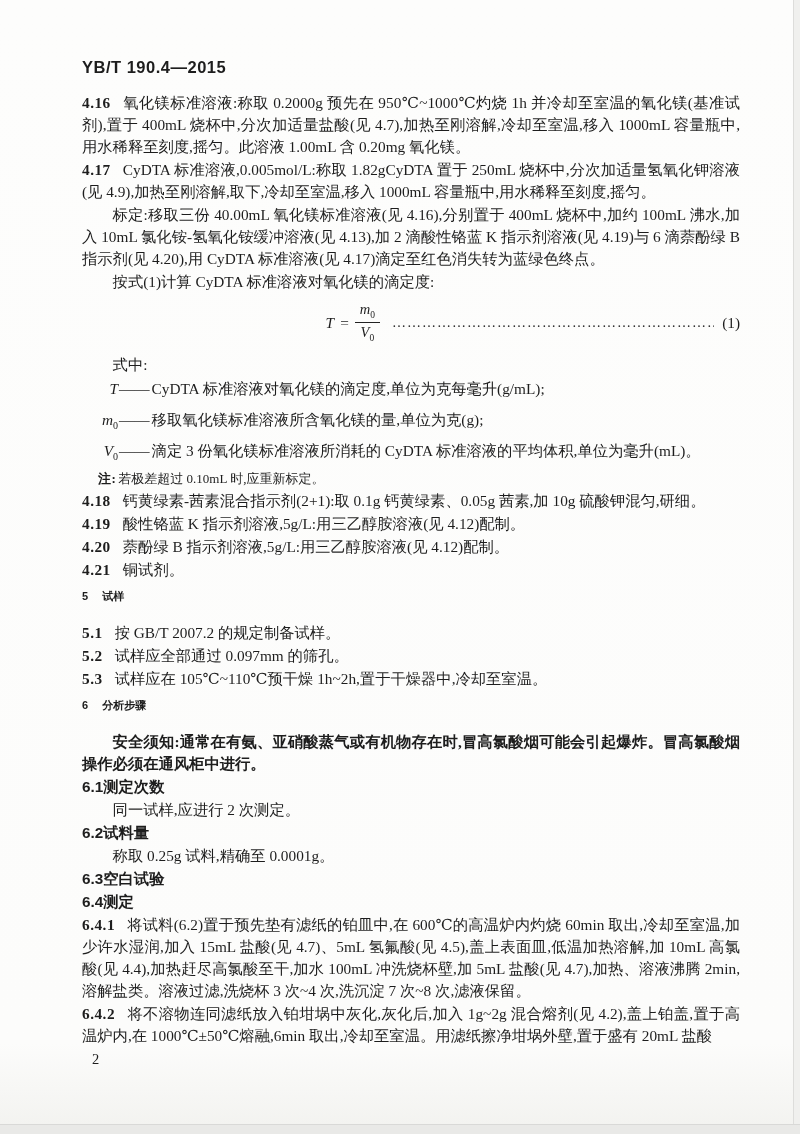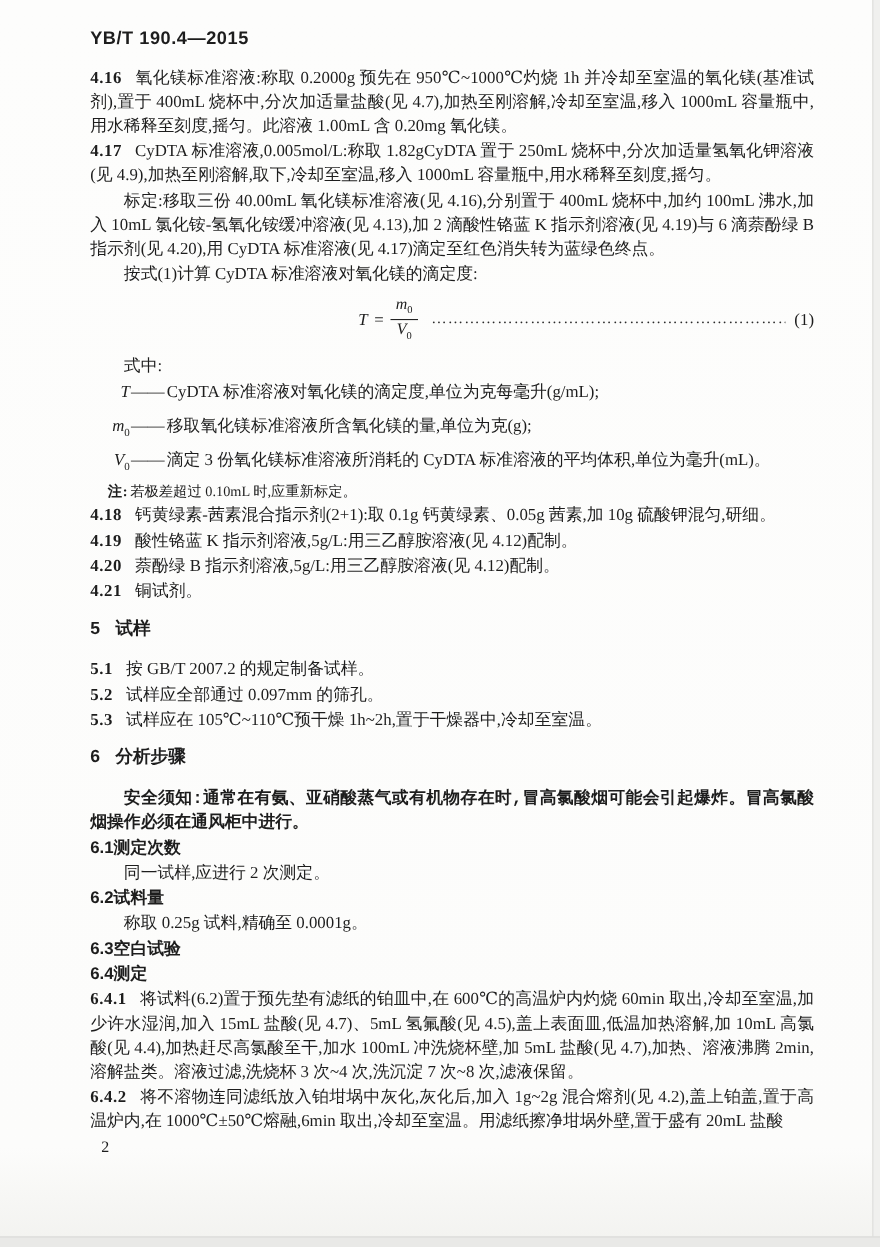--- a/index.html
+++ b/index.html
@@ -7,21 +7,21 @@
   body {
     font-family:"Liberation Serif","DejaVu Serif",serif;
     color:#1d1d1d;
     background:#f2f2f0;
     position:relative;
     overflow:hidden;
   }
   .page {
     position:absolute; inset:0;
     background:linear-gradient(180deg,#fdfdfc 0%, #fcfcfb 92%, #f2f2ef 100%);
-    padding:26px 60px 0 82px;
+    padding:58px 60px 0 82px;
     z-index:1;
   }
   .scan-edge-right {
     position:absolute; top:0; right:0; width:7px; height:100%;
     background:#f0f0ee; border-left:1px solid #dddddb; z-index:3;
   }
   .scan-edge-bottom {
     position:absolute; bottom:0; left:0; width:100%; height:10px;
     background:#e9e9e7; border-top:1px solid #d9d9d7; z-index:3;
   }
@@ -40,27 +40,27 @@
   .para {
     font-size:15.3px; line-height:22px; text-align:justify;
     margin:0;
   }
   .para + .para, .para + .def, .def + .def { margin-top:1px; }
   .para .num {
     font-family:Liberation Serif, serif;
     font-weight:bold; margin-right:12px; letter-spacing:.5px;
   }
   .para.indent { text-indent:2em; }
-  .para.bold { font-family:Liberation Mono, monospace; font-weight:bold; }
+  .para.bold { font-family:Liberation Serif, serif; font-weight:bold; }
   .para.small { font-size:13px; line-height:20px;margin-left:16px; }
   .para.small .num { margin-right:2px; }
   .heading {
     font-family:"Liberation Sans","DejaVu Sans",sans-serif;
-    font-weight:bold; font-size:16px; line-height:22px;
-    margin:12px 0 15px;
+    font-weight:bold; font-size:11px; line-height:22px;
+    margin:4px 0 15px;
   }
   .heading .num { margin-right:14px; }
   .subheading {
     font-family:"Liberation Sans","DejaVu Sans",sans-serif;
     font-weight:bold; font-size:15.3px; line-height:22px; margin:1px 0;
   }
   .subheading .num { margin-right:0; }
   .def { display:flex; font-size:15.3px; line-height:24px; }
   .def .dsym {
     display:inline-block; min-width:36px; text-align:right;

